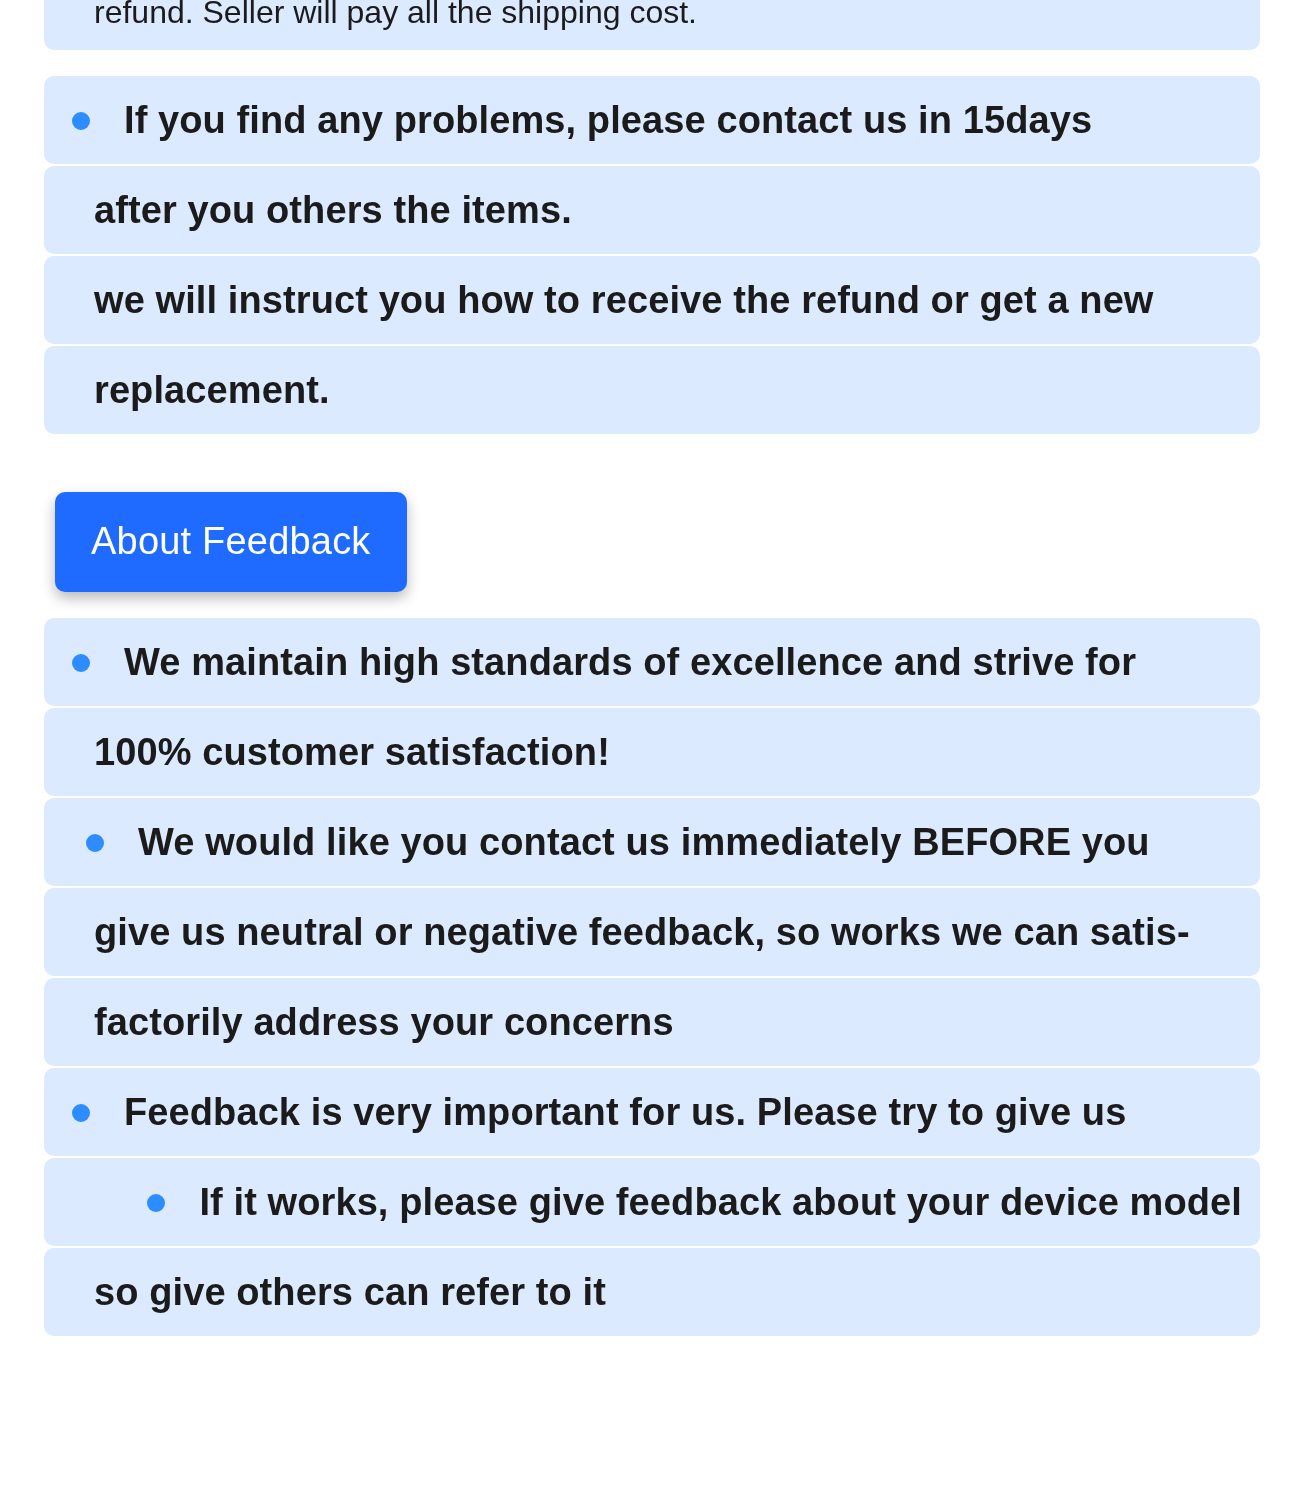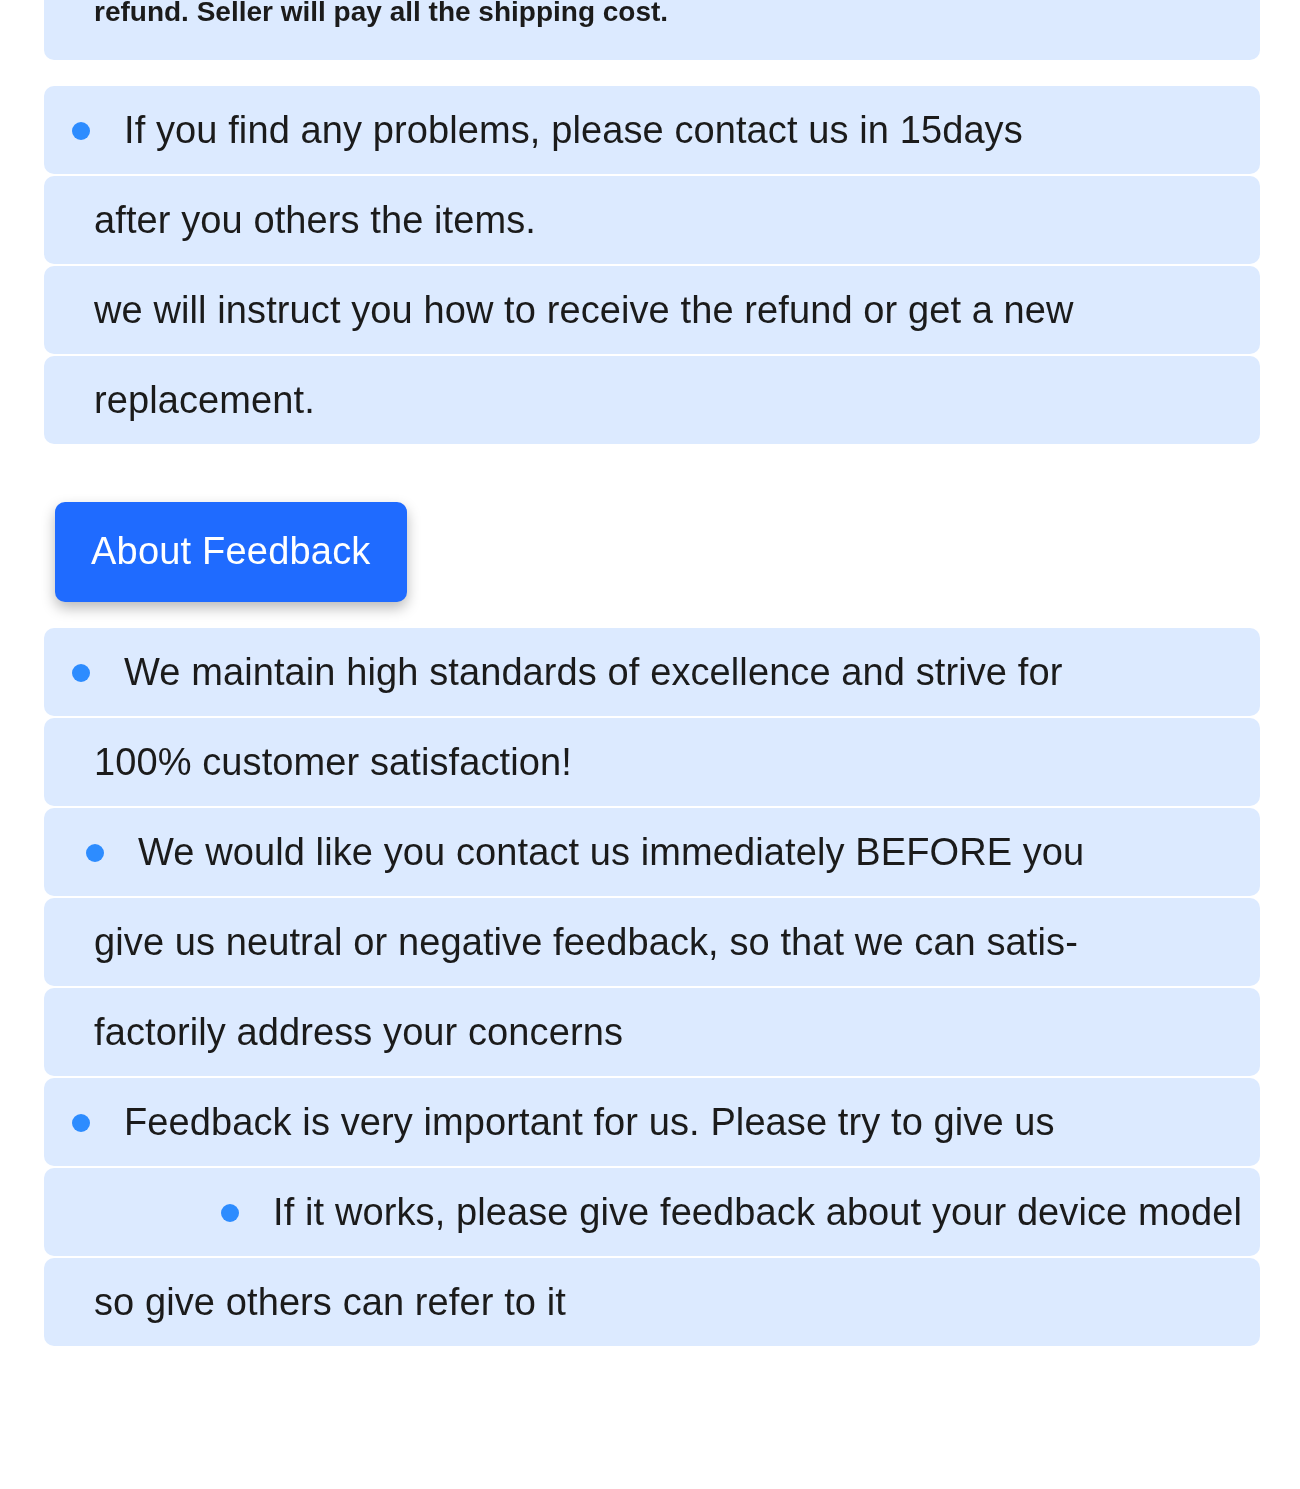--- a/index.html
+++ b/index.html
@@ -29,20 +29,21 @@
     border-radius: 10px;
     font-size: 38px;
     line-height: 88px;
     height: 88px;
     padding: 0 18px 0 50px;
     box-sizing: border-box;
     white-space: nowrap;
     overflow: hidden;
     letter-spacing: 0.1px;
     color: #1b1b1b;
+    font-weight: bold;
   }
   .line + .line {
     margin-top: 2px;
   }
 
   .bullet-wrap {
     position: relative;
   }
   .bullet {
     display: inline-block;
@@ -71,31 +72,30 @@
     border: none;
     border-radius: 10px;
     box-shadow: 0 6px 14px rgba(0,0,0,0.28);
     font-family: "Liberation Sans", sans-serif;
     letter-spacing: 0.2px;
     cursor: pointer;
   }
 
   .top-clip {
     
-    height: 60px;
+    height: 50px;
     line-height: 50px;
     background: #dceaff;
     border-radius: 0 0 10px 10px;
-    font-size: 28px;
+    font-size: 32px;
     padding: 0 18px 0 50px;
     box-sizing: border-box;
     white-space: nowrap;
     overflow: hidden;
     position: relative;
-    font-weight: bold;
   }
   .top-clip span {
     position: absolute;
     left: 50px;
     top: -32px;
     line-height: 88px;
   }
 </style>
 </head>
 <body>
@@ -135,21 +135,21 @@
     <div class="line bullet-wrap" style="padding-left:14px;">
       <span class="bullet"></span><span>We maintain high standards of excellence and strive for</span>
     </div>
     <div class="line">
       <span>100% customer satisfaction!</span>
     </div>
     <div class="line bullet-wrap" style="padding-left:28px;">
       <span class="bullet"></span><span>We would like you contact us immediately BEFORE you</span>
     </div>
     <div class="line">
-      <span>give us neutral or negative feedback, so that we can satis-</span>
+      <span>give us neutral or negative feedback, so works we can satis-</span>
     </div>
     <div class="line">
       <span>factorily address your concerns</span>
     </div>
     <div class="line bullet-wrap" style="padding-left:14px;">
       <span class="bullet"></span><span>Feedback is very important for us.   Please try to give us</span>
     </div>
     <div class="line bullet-wrap" style="padding-left:14px;text-align:right;">
       <span class="bullet"></span><span>If it works, please give feedback about your device model</span>
     </div>

